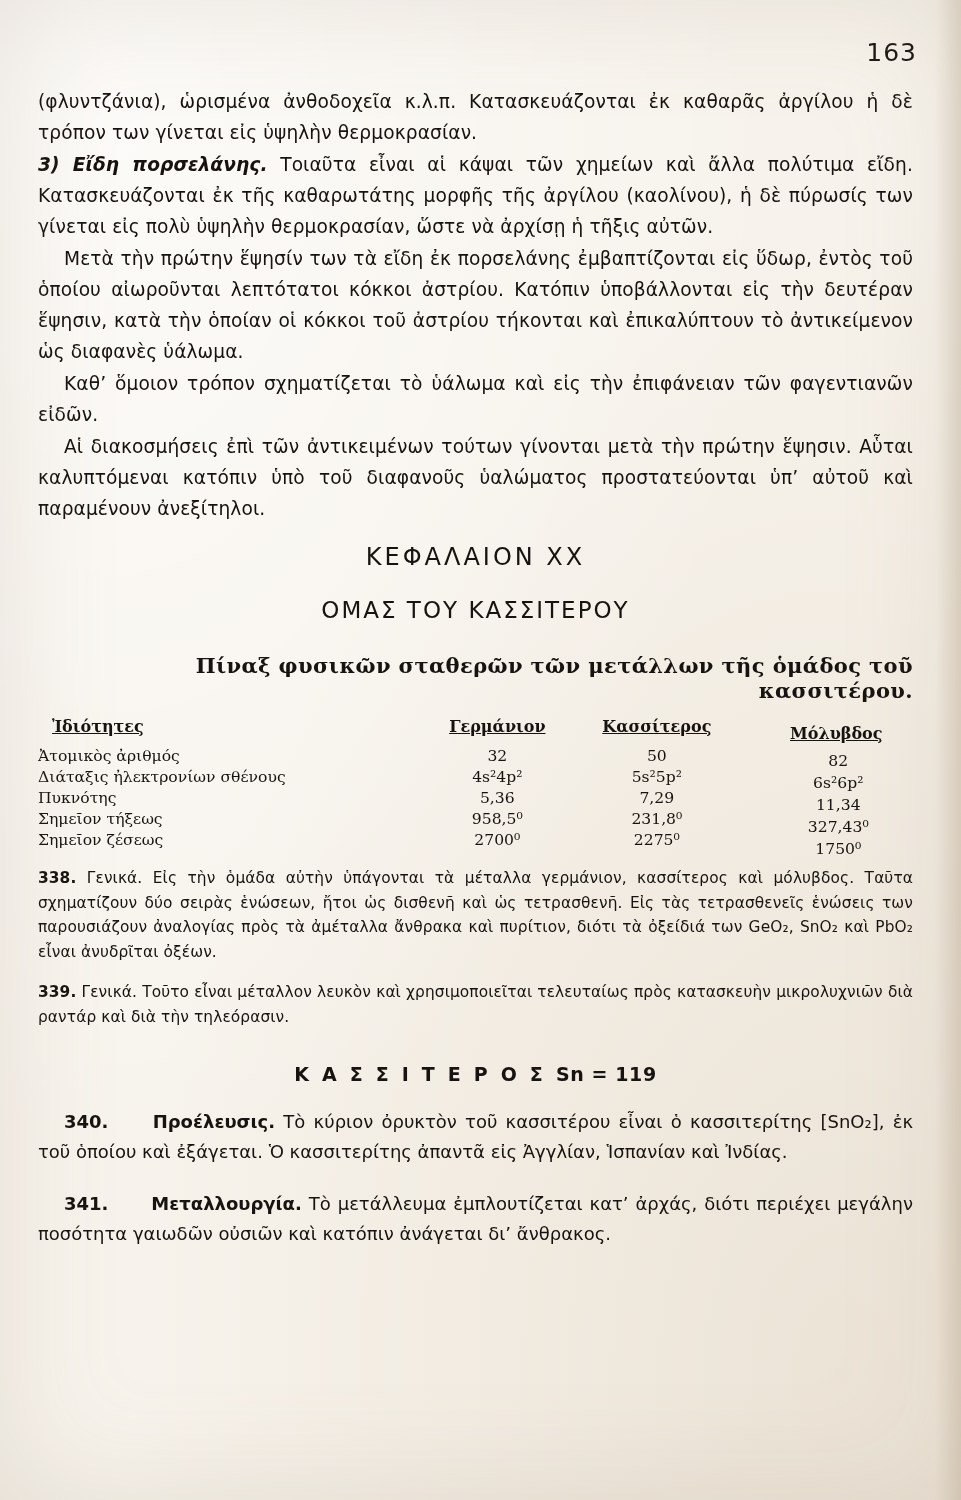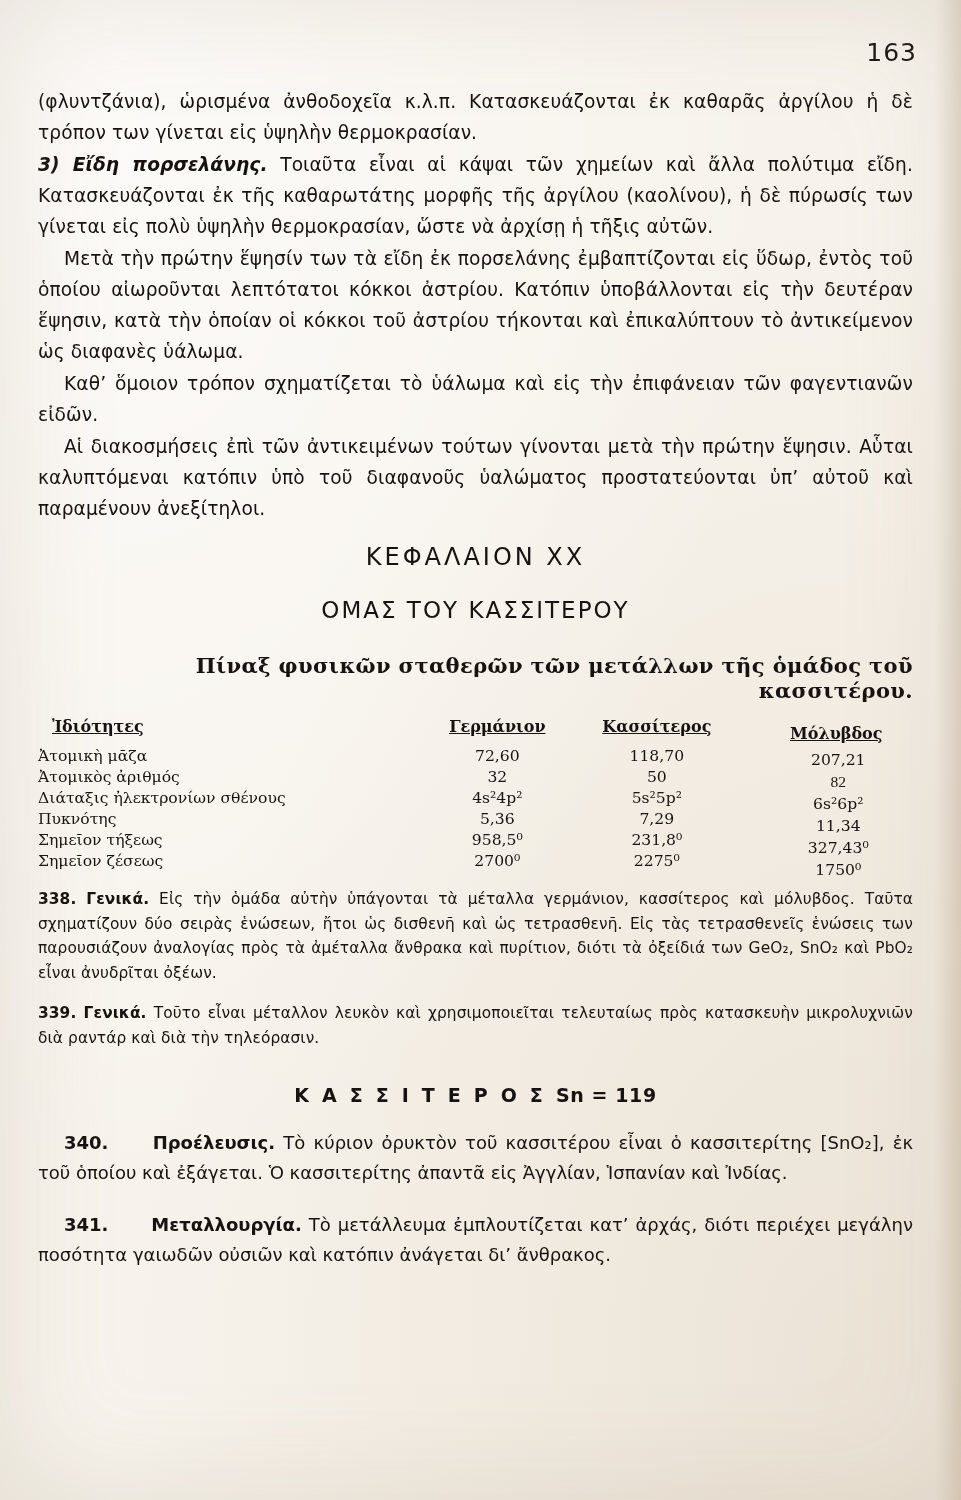--- a/index.html
+++ b/index.html
@@ -99,37 +99,37 @@
   table.props td {
     font-size: 15.6px;
     padding: 1.5px 0;
     white-space: nowrap;
   }
   table.props td.c1 { text-align: left; }
   table.props td.c2 { text-align: center; }
   table.props td.c3 { text-align: center; }
   table.props td.c4 { text-align: center; padding-left: 22px; }
   .r1 td.c4 { transform: translateY(4px); }
-  .r2 td.c4 { transform: translateY(5px); font-family: Liberation Serif, serif; }
+  .r2 td.c4 { transform: translateY(5px); }
   .r3 td.c4 { transform: translateY(6px); }
   .r4 td.c4 { transform: translateY(7px); }
   .r5 td.c4 { transform: translateY(8px); }
   .r6 td.c4 { transform: translateY(9px); }
 
   
   .small {
     font-family: "DejaVu Sans", sans-serif;
     font-size: 15.4px;
     line-height: 24.5px;
     text-align: justify;
     margin-top: 16px;
     letter-spacing: 0.1px;
   }
   .small .num { font-weight: bold; }
-  .small .hdr { font-weight: bold; }
+  .small .hdr { font-weight: normal; }
 
   .element-head {
     text-align: center;
     font-family: "DejaVu Sans", sans-serif;
     font-size: 19px;
     font-weight: bold;
     letter-spacing: 3.2px;
     margin-top: 34px;
   }
   .element-head .formula {
@@ -189,26 +189,20 @@
     <table class="props">
       <thead>
         <tr>
           <th class="c1">Ἰδιότητες</th>
           <th class="c2">Γερμάνιον</th>
           <th class="c3">Κασσίτερος</th>
           <th class="c4">Μόλυβδος</th>
         </tr>
       </thead>
       <tbody>
-        <tr class="r1">
-          <td class="c1">Ἀτομικὴ μᾶζα</td>
-          <td class="c2">72,60</td>
-          <td class="c3">118,70</td>
-          <td class="c4">207,21</td>
-        </tr>
         <tr class="r2">
           <td class="c1">Ἀτομικὸς ἀριθμός</td>
           <td class="c2">32</td>
           <td class="c3">50</td>
           <td class="c4">82</td>
         </tr>
         <tr class="r3">
           <td class="c1">Διάταξις ἠλεκτρονίων σθένους</td>
           <td class="c2">4s²4p²</td>
           <td class="c3">5s²5p²</td>

